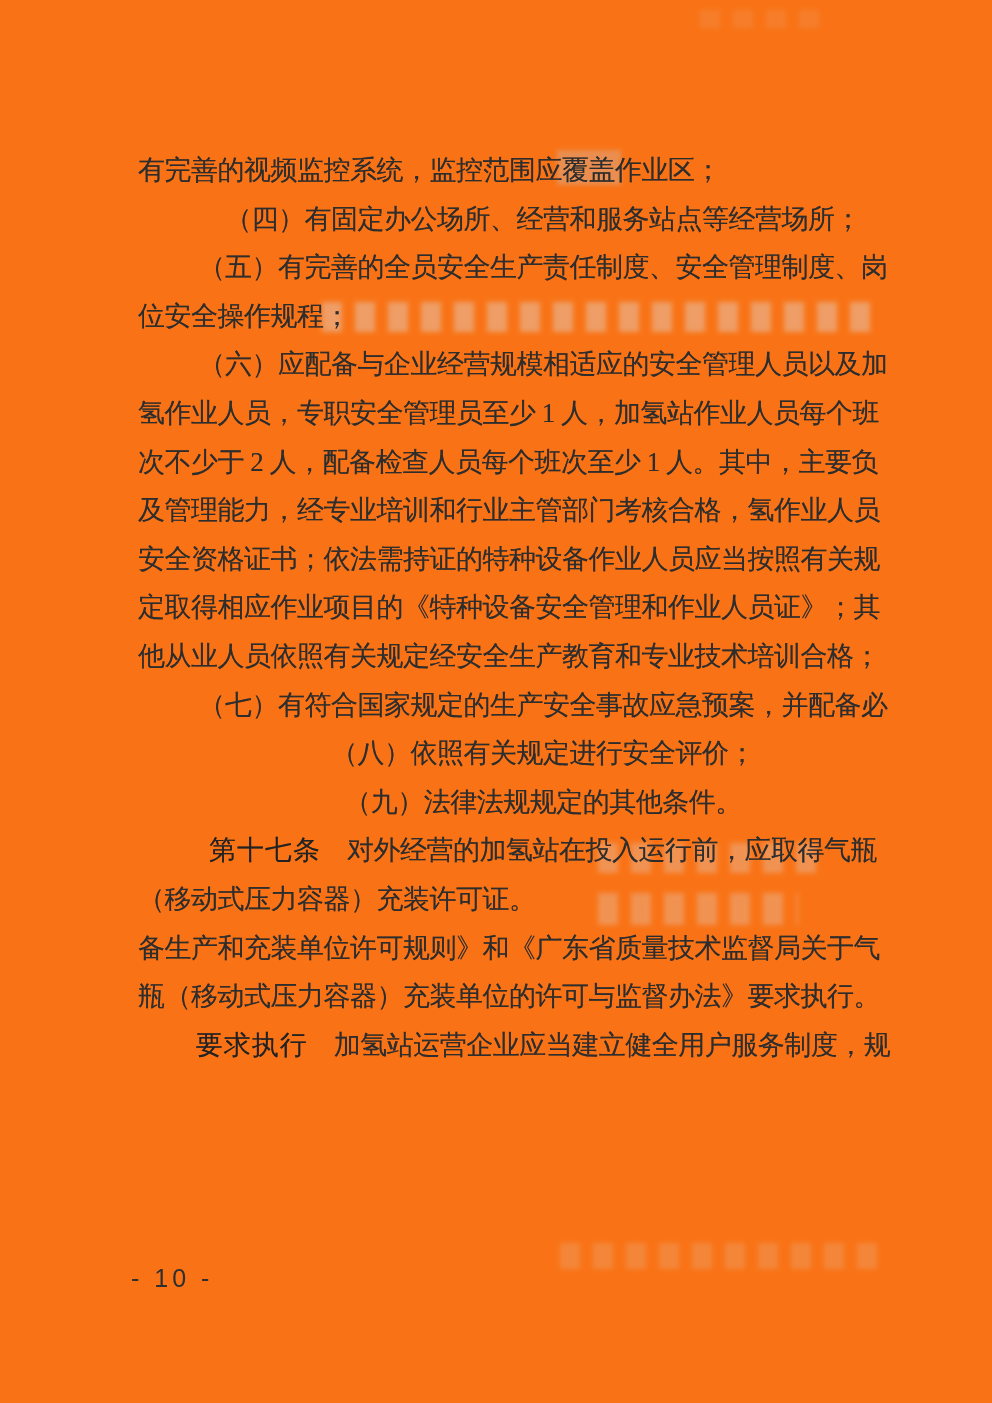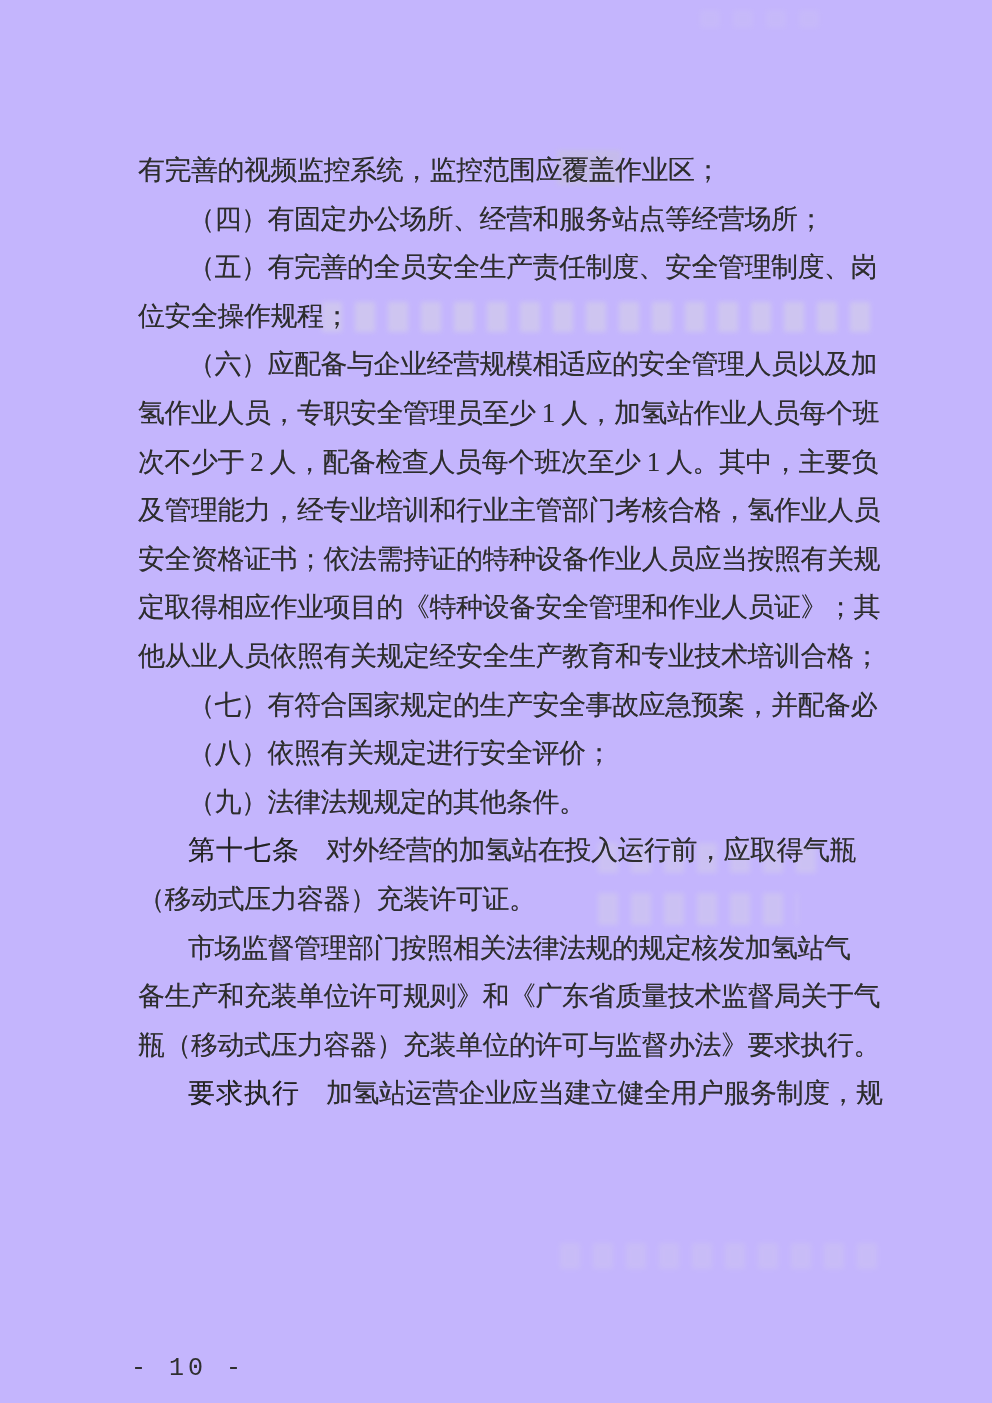--- a/index.html
+++ b/index.html
@@ -4,57 +4,58 @@
 <style>
   html, body {
     margin: 0;
     padding: 0;
     background: #e8e8e8;
   }
   .page {
     position: relative;
     width: 992px;
     height: 1403px;
-    background: #c4b5fd;
+    background: #f97316;
     overflow: hidden;
     font-family: "Liberation Serif", "DejaVu Serif", serif;
   }
   .content {
     position: absolute;
     left: 138px;
     top: 146px;
     width: 760px;
   }
   .line {
     height: 48.6px;
     line-height: 48.6px;
     font-size: 27px;
     letter-spacing: -0.5px;
     white-space: nowrap;
     color: #2d2d2d;
     text-shadow: 0 0 0.6px rgba(45,45,45,0.55);
   }
   .indent {
     text-indent: 50px;
+    text-align: center;
   }
   .art-num {
     font-family: "Liberation Sans", "DejaVu Sans", sans-serif;
     font-weight: 400;
     color: #222;
     margin-right: 26px;
     letter-spacing: 1px;
   }
   .page-number {
     position: absolute;
     left: 131px;
-    top: 1354px;
+    top: 1264px;
     font-size: 25px;
     letter-spacing: 4px;
     color: #2f2f2f;
-    font-family: Liberation Mono, monospace;
+    font-family: Liberation Sans, sans-serif;
   }
   
   .artifact {
     position: absolute;
     pointer-events: none;
   }
   .smudge-box {
     left: 557px; top: 150px; width: 64px; height: 35px;
     background: #c9c9c9; opacity: 0.32; filter: blur(2px);
   }
@@ -93,21 +94,20 @@
     <div class="line">安全资格证书；依法需持证的特种设备作业人员应当按照有关规</div>
     <div class="line">定取得相应作业项目的《特种设备安全管理和作业人员证》；其</div>
     <div class="line">他从业人员依照有关规定经安全生产教育和专业技术培训合格；</div>
     <div class="line indent">（七）有符合国家规定的生产安全事故应急预案，并配备必</div>
     <div class="line indent">（八）依照有关规定进行安全评价；</div>
     <div class="line indent">（九）法律法规规定的其他条件。</div>
     <div class="line indent">
       <span class="art-num">第十七条</span><span>对外经营的加氢站在投入运行前，应取得气瓶</span>
     </div>
     <div class="line">（移动式压力容器）充装许可证。</div>
-    <div class="line indent">市场监督管理部门按照相关法律法规的规定核发加氢站气</div>
     <div class="line">备生产和充装单位许可规则》和《广东省质量技术监督局关于气</div>
     <div class="line">瓶（移动式压力容器）充装单位的许可与监督办法》要求执行。</div>
     <div class="line indent">
       <span class="art-num">要求执行</span><span>加氢站运营企业应当建立健全用户服务制度，规</span>
     </div>
   </div>
 
   <div class="page-number">- 10 -</div>
 
 </div>

